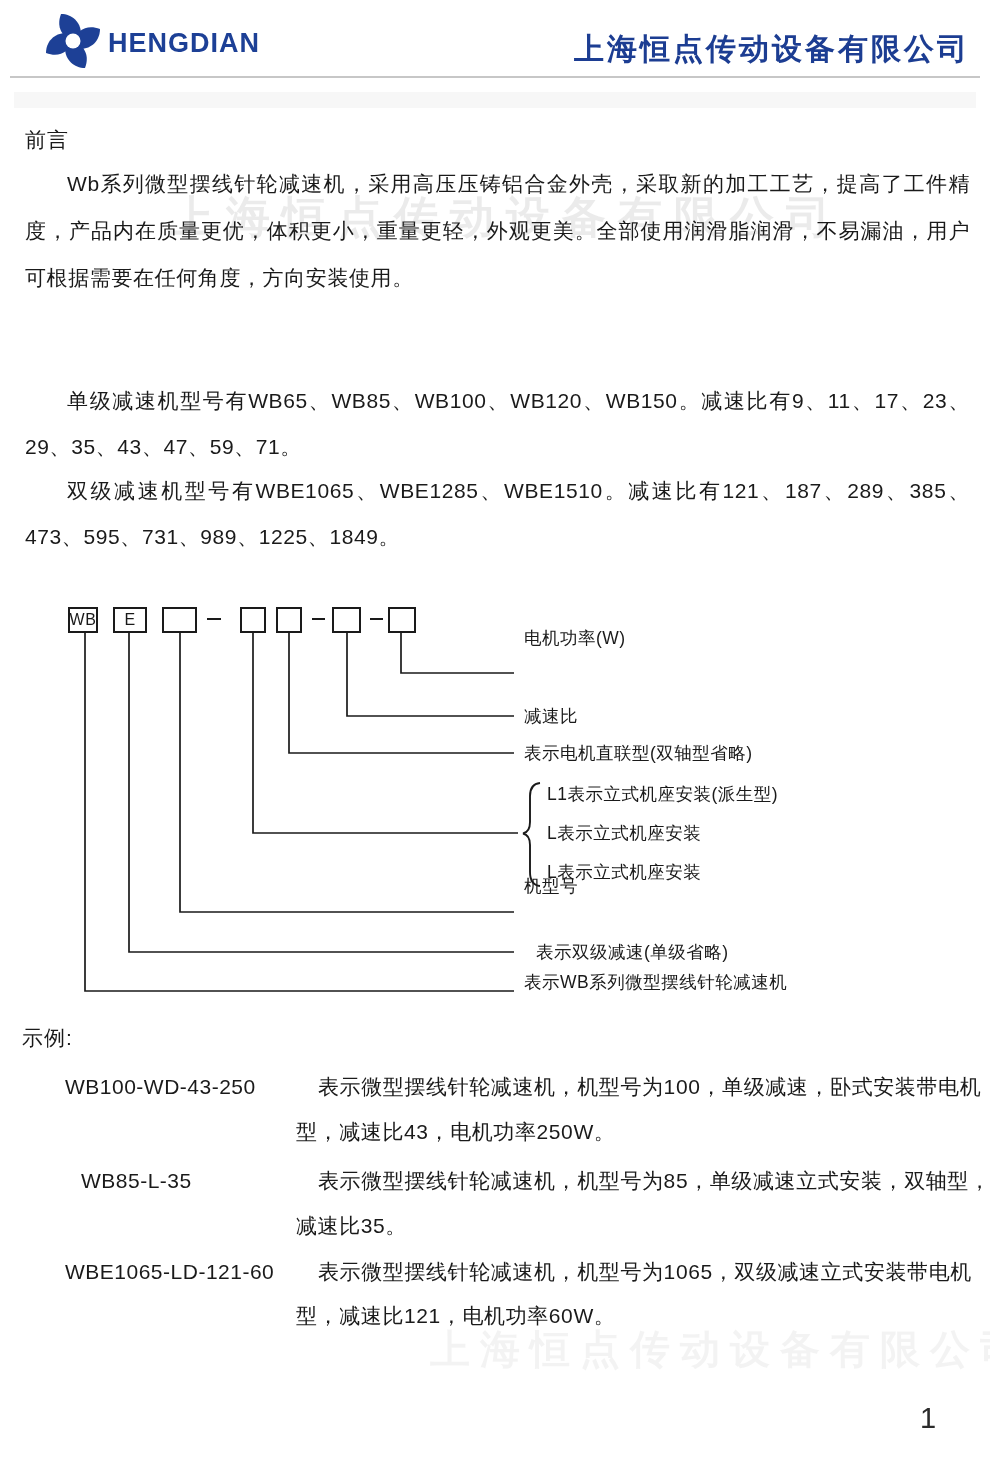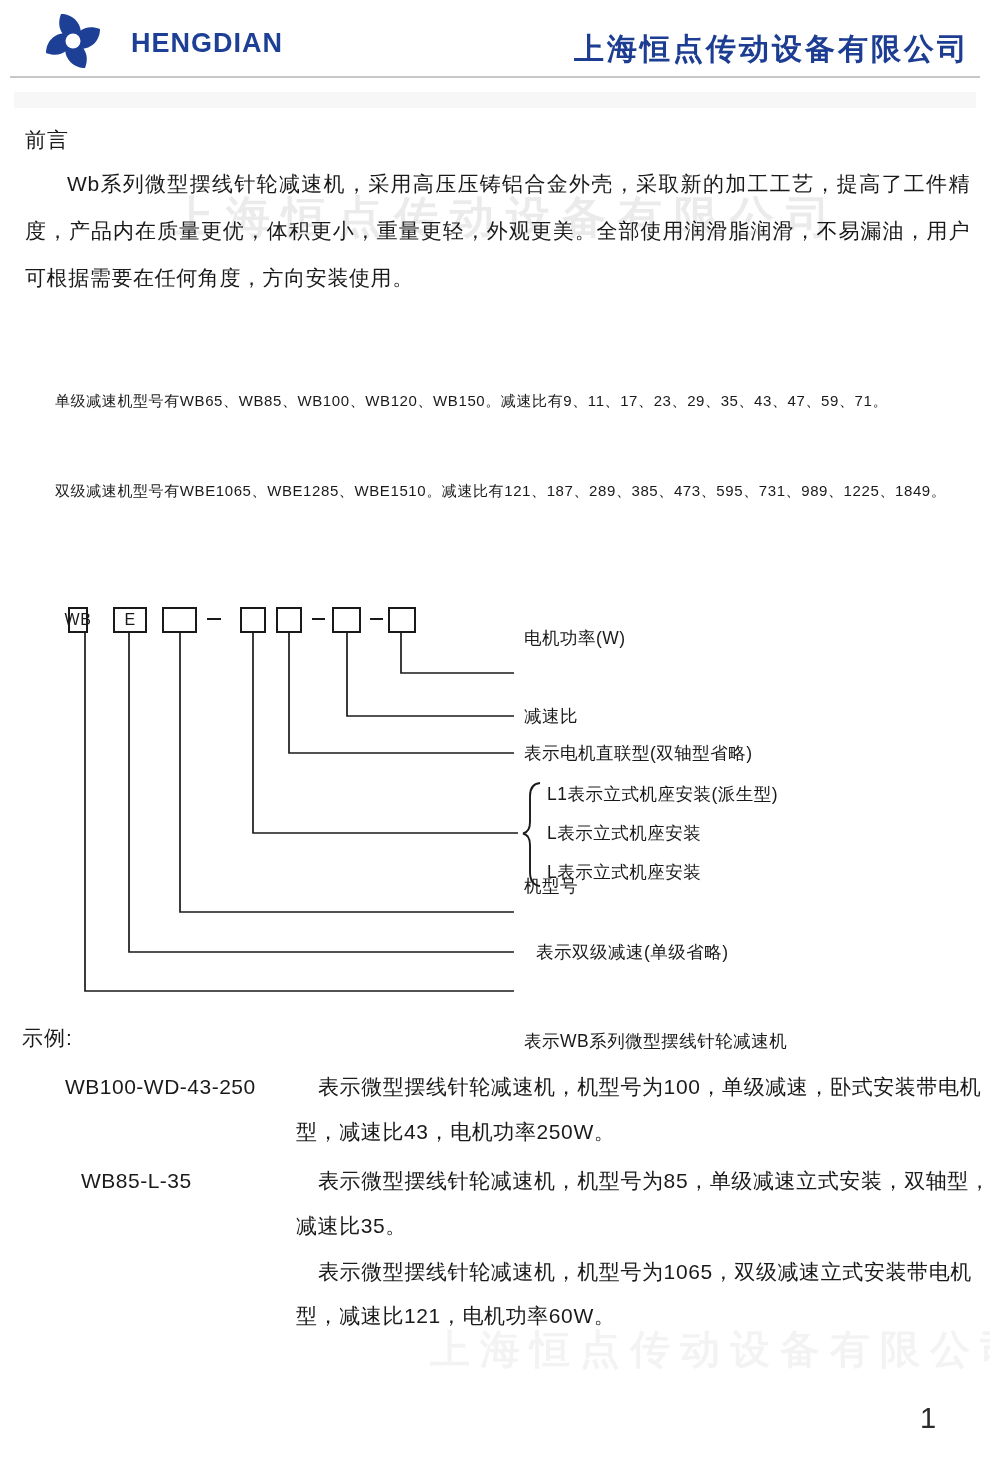--- a/index.html
+++ b/index.html
@@ -4,21 +4,21 @@
 <style>
   html,body{margin:0;padding:0;background:#ffffff;}
   #page{
     position:relative;width:990px;height:1483px;margin:0 auto;
     background:#ffffff;overflow:hidden;
     font-family:"Liberation Sans", sans-serif;color:#1a1a1a;
   }
   .abs{position:absolute;}
   
   .logo-text{
-    font-size:27px;font-weight:600;letter-spacing:1px;color:#1d4096;margin-left:23px;
+    font-size:27px;font-weight:600;letter-spacing:1px;color:#1d4096;
   }
   .company-name{
     font-family:"Liberation Serif", serif;
     font-size:30px;font-weight:bold;letter-spacing:3px;color:#1c3d92;
     white-space:nowrap;
   }
   .header-rule{left:10px;top:76px;width:970px;height:2px;background:#c7c7c7;}
   .header-band{left:14px;top:92px;width:962px;height:16px;background:#f7f7f7;}
   
   .watermark{
@@ -28,21 +28,21 @@
   .watermark.faint{opacity:0.045;font-size:40px;letter-spacing:10px;}
   
   .h-preface{left:25px;top:126px;font-size:21px;letter-spacing:1px;}
   .preface-body{
     left:25px;top:160px;width:945px;
     font-size:21px;line-height:47px;letter-spacing:0.6px;
     text-indent:2em;text-align:justify;
   }
   .section-title{left:25px;top:340px;font-size:22px;font-weight:bold;letter-spacing:1px;}
   .section-para{
-    left:25px;width:945px;font-size:15px;line-height:46px;
+    left:25px;width:945px;font-size:21px;line-height:46px;
     letter-spacing:0.6px;text-indent:2em;text-align:justify;
   }
   .para1{top:378px;}
   .para2{top:468px;}
   
   .dg-box{
     box-sizing:border-box;border:2px solid #1a1a1a;height:26px;top:607px;
     display:flex;align-items:center;justify-content:center;
     font-size:16px;letter-spacing:0.5px;background:#fff;
   }
@@ -94,49 +94,50 @@
       <polyline points="347,633 347,716 514,716"></polyline>
       <polyline points="289,633 289,753 514,753"></polyline>
       <polyline points="253,633 253,833 518,833"></polyline>
       <polyline points="180,633 180,912 514,912"></polyline>
       <polyline points="129,633 129,952 514,952"></polyline>
       <polyline points="85,633 85,991 514,991"></polyline>
       <path stroke-width="1.9" d="M 540 783 Q 530 784 530 796 L 530 822 Q 530 832 523 833.5 Q 530 835 530 845 L 530 872 Q 530 885 540 886"></path>
     </g>
   </svg>
 
-  <div class="abs dg-box" style="left:68px;width:20px;">WB</div>
+  <div class="abs dg-box" style="left:68px;width:30px;">WB</div>
   <div class="abs dg-box" style="left:113px;width:34px;">E</div>
   <div class="abs dg-box" style="left:162px;width:35px;"></div>
   <div class="abs dg-dash" style="left:207px;width:14px;"></div>
   <div class="abs dg-box" style="left:240px;width:26px;"></div>
   <div class="abs dg-box" style="left:276px;width:26px;"></div>
   <div class="abs dg-dash" style="left:312px;width:13px;"></div>
   <div class="abs dg-box" style="left:332px;width:29px;"></div>
   <div class="abs dg-dash" style="left:370px;width:13px;"></div>
   <div class="abs dg-box" style="left:388px;width:28px;"></div>
 
   <div class="abs dg-label" style="left:524px;top:628px;">电机功率(W)</div>
   <div class="abs dg-label" style="left:524px;top:706px;">减速比</div>
   <div class="abs dg-label" style="left:524px;top:743px;">表示电机直联型(双轴型省略)</div>
   <div class="abs dg-label" style="left:547px;top:784px;">L1表示立式机座安装(派生型)</div>
   <div class="abs dg-label" style="left:547px;top:823px;">L表示立式机座安装</div>
   <div class="abs dg-label" style="left:547px;top:862px;">L表示立式机座安装</div>
   <div class="abs dg-label" style="left:524px;top:876px;">机型号</div>
   <div class="abs dg-label" style="left:536px;top:942px;">表示双级减速(单级省略)</div>
-  <div class="abs dg-label" style="left:524px;top:1031px;">表示WB系列微型摆线针轮减速机</div>
+  <div class="abs dg-label" style="left:524px;top:972px;">表示WB系列微型摆线针轮减速机</div>
 
   <div class="abs examples-title">示例:</div>
 
   <div class="abs ex-code" style="left:65px;top:1072px;">WB100-WD-43-250</div>
   <div class="abs ex-desc" style="left:318px;top:1072px;">表示微型摆线针轮减速机，机型号为100，单级减速，卧式安装带电机</div>
   <div class="abs ex-desc" style="left:296px;top:1117px;">型，减速比43，电机功率250W。</div>
 
   <div class="abs ex-code" style="left:65px;top:1166px;margin-left:16px;">WB85-L-35</div>
   <div class="abs ex-desc" style="left:318px;top:1166px;">表示微型摆线针轮减速机，机型号为85，单级减速立式安装，双轴型，</div>
   <div class="abs ex-desc" style="left:296px;top:1211px;">减速比35。</div>
 
+  <div class="abs ex-code" style="left:65px;top:1257px;">WBE1065-LD-121-60</div>
   <div class="abs ex-desc" style="left:318px;top:1257px;">表示微型摆线针轮减速机，机型号为1065，双级减速立式安装带电机</div>
   <div class="abs ex-desc" style="left:296px;top:1301px;">型，减速比121，电机功率60W。</div>
 
   <div class="abs page-number">1</div>
 
 </div>
 
 </body></html>

